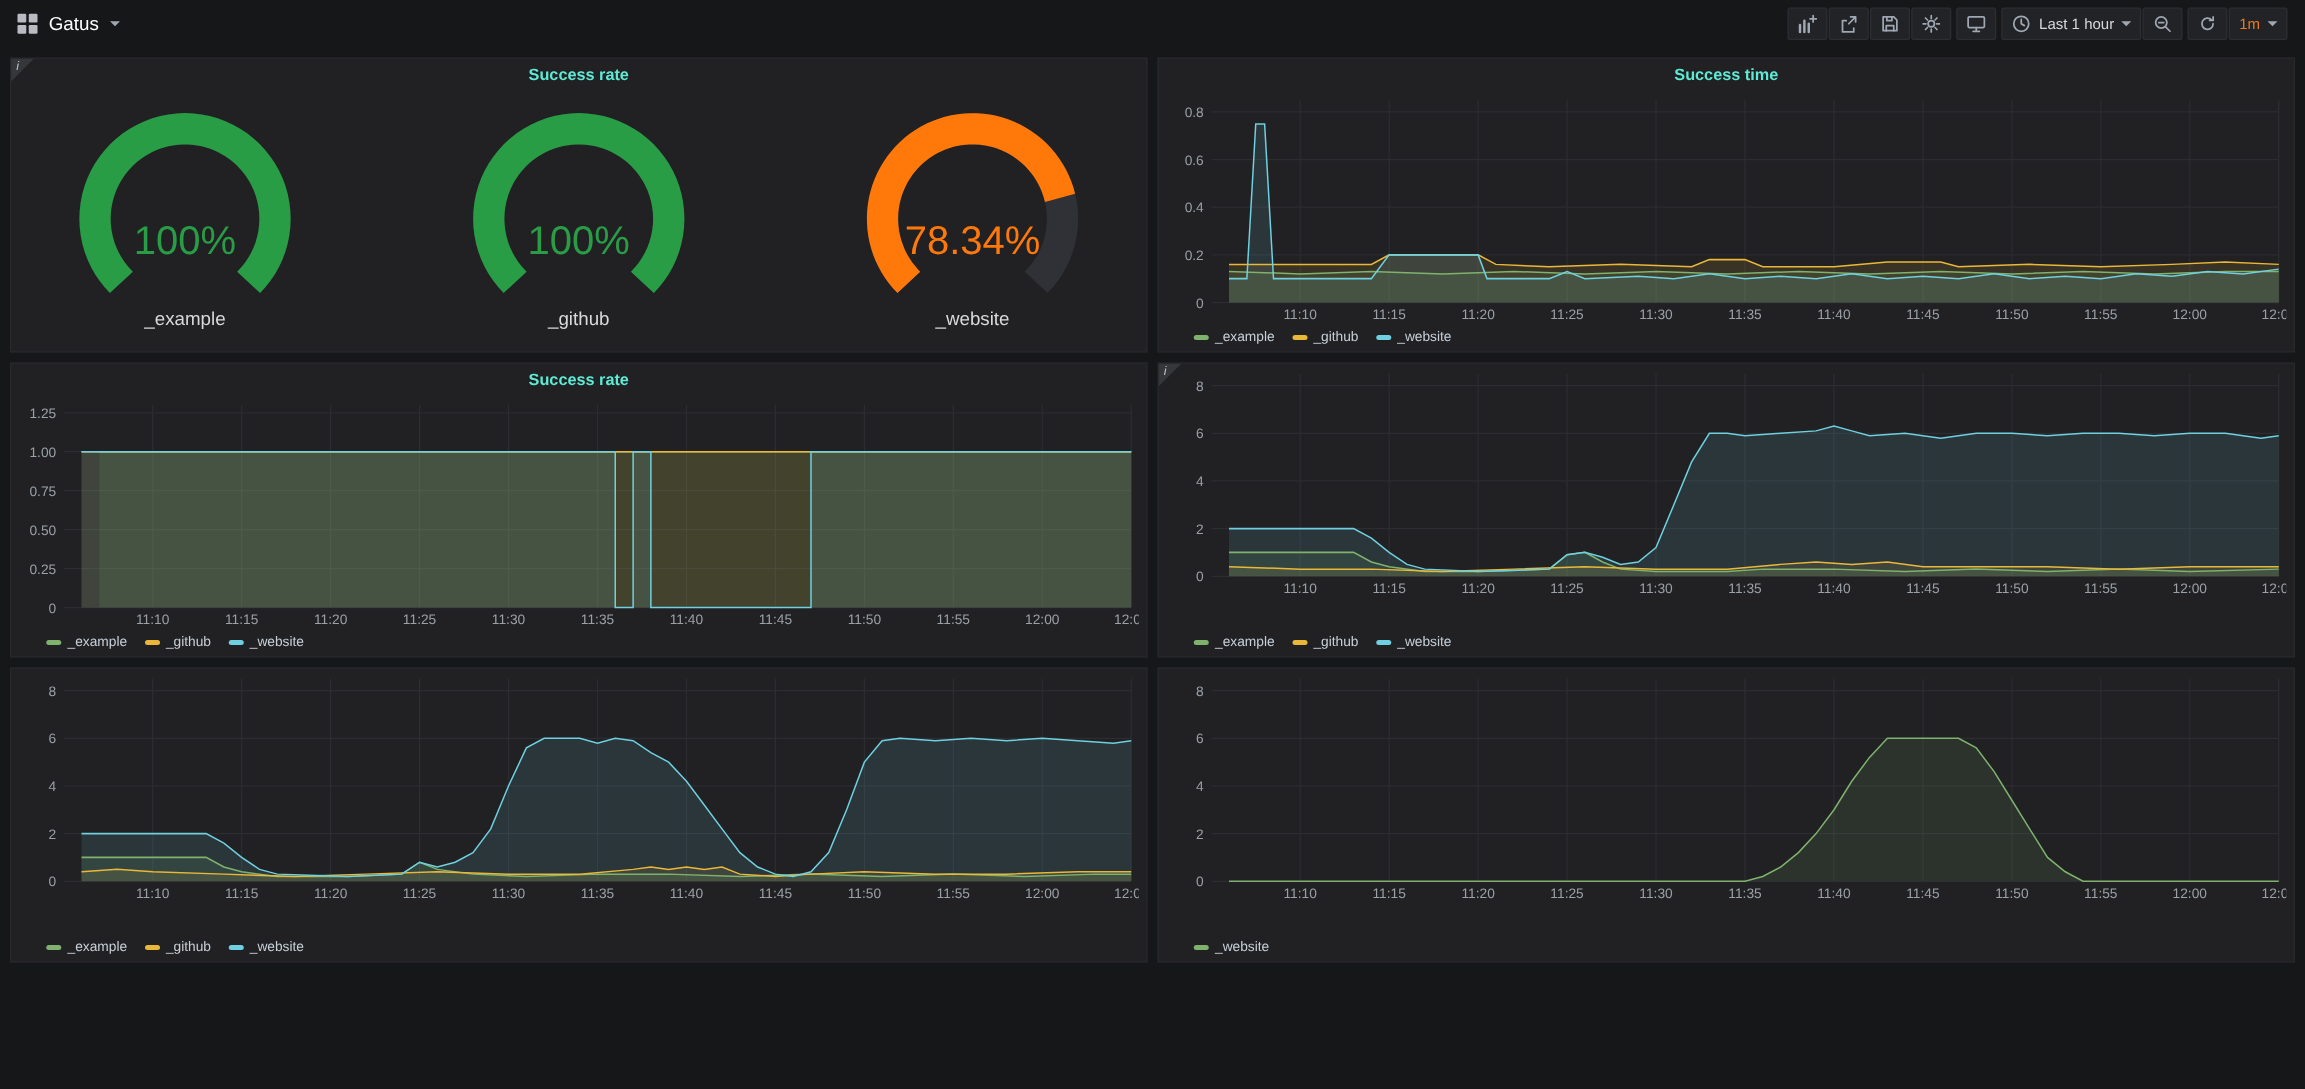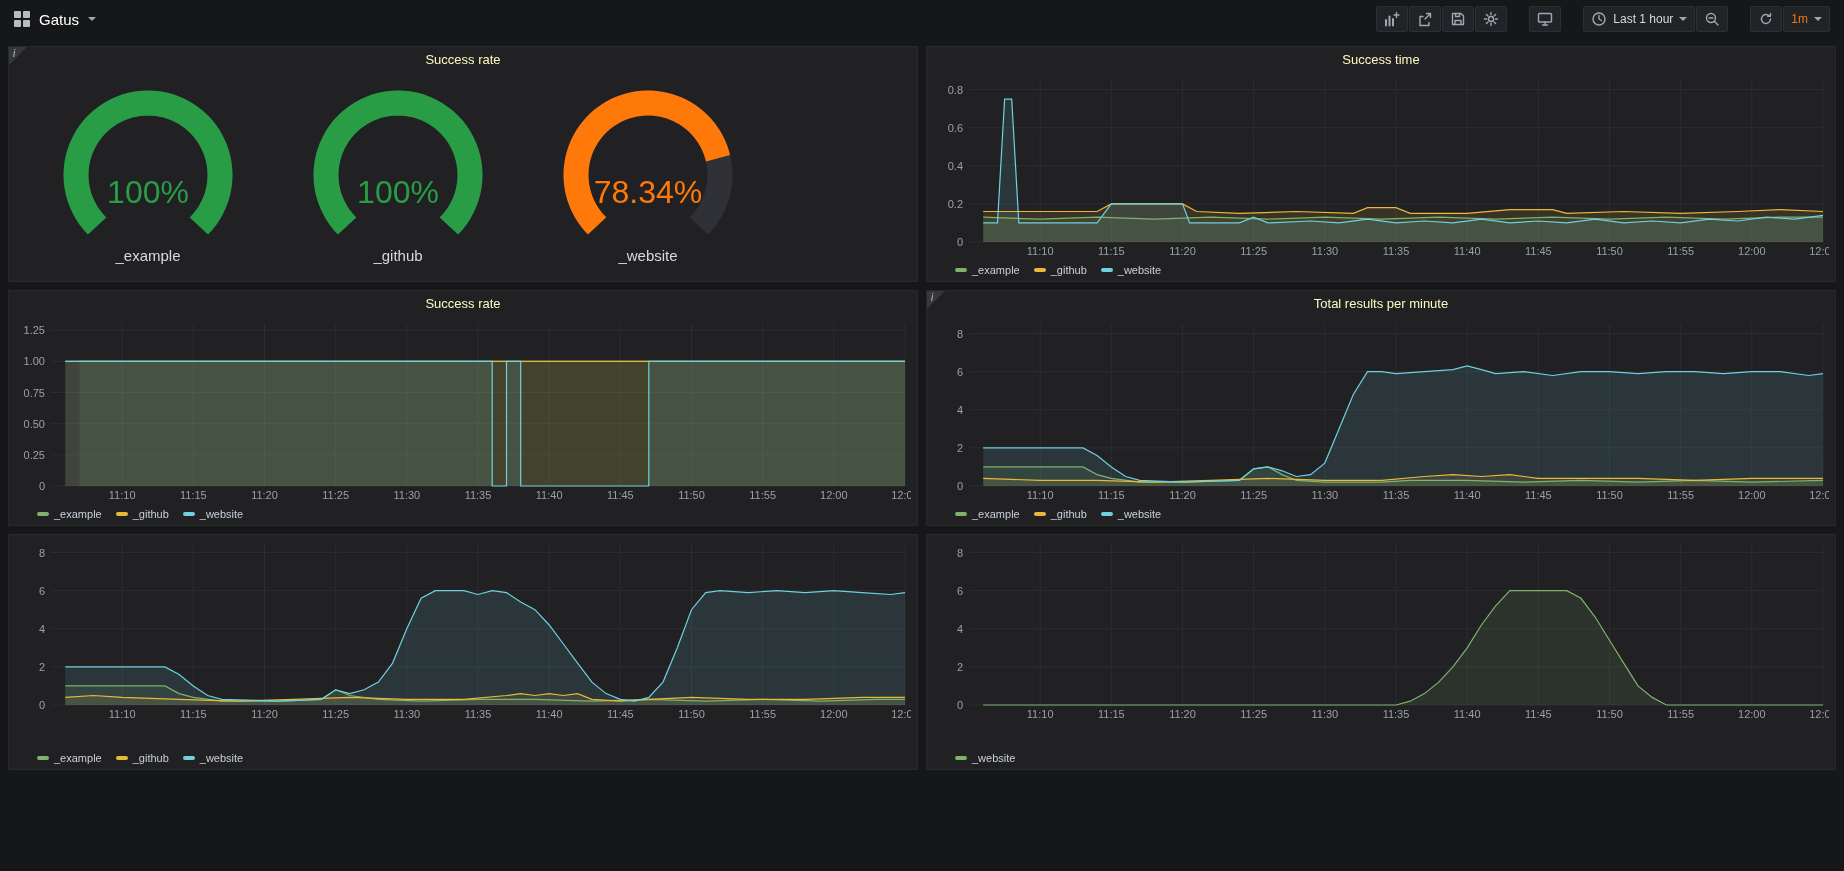--- a/index.html
+++ b/index.html
@@ -6,39 +6,39 @@
   html,body{width:1844px;height:871px;overflow:hidden}
   body{background:#161719;font-family:"Liberation Sans",sans-serif;color:#d8d9da}
 
   
   .navbar{height:38px;display:flex;align-items:center;justify-content:space-between;padding:0 14px;background:#161719}
   .nav-left{display:flex;align-items:center;gap:9px;cursor:pointer}
   .grid-icon{display:grid;grid-template-columns:7px 7px;gap:2px}
   .grid-icon span{width:7px;height:7px;background:#b8bcc2;border-radius:1px}
   .nav-title{font-size:15px;color:#ffffff}
   .caret{width:0;height:0;border-left:4px solid transparent;border-right:4px solid transparent;border-top:4px solid #9fa7b3;display:inline-block}
-  .nav-right{display:flex;align-items:flex-start;gap:22px}
+  .nav-right{display:flex;align-items:flex-start;gap:4px}
   .btn-group{display:flex;gap:1px}
   .navbtn{height:26px;min-width:28px;display:flex;align-items:center;justify-content:center;gap:6px;padding:0 7px;
           background:#212327;border:1px solid #2c2e33;border-radius:2px;color:#d8d9da;font-size:12px;cursor:pointer}
   .navbtn svg{stroke:#9fa7b3;fill:none;stroke-width:1.4;stroke-linecap:round;stroke-linejoin:round}
 
   
   .dashboard{padding:8px;display:grid;grid-template-columns:1fr 1fr;grid-template-rows:236px 236px 236px;gap:8px}
   .panel{background:#212124;border:1px solid #29292c;position:relative;display:flex;flex-direction:column}
-  .panel-title{height:25px;line-height:25px;text-align:center;font-size:13px;font-weight:400;color:#fef9c3;flex:none;cursor:pointer}
+  .panel-title{height:25px;line-height:25px;text-align:center;font-size:13px;font-weight:700;color:#5eead4;flex:none;cursor:pointer}
   .panel-corner{position:absolute;top:0;left:0;width:0;height:0;border-top:18px solid #35373b;border-right:18px solid transparent;z-index:2;cursor:pointer}
   .panel-corner em{position:absolute;top:-17px;left:4px;font-size:10px;font-style:italic;color:#bfc4c9}
 
   .chart-mount{flex:1;position:relative;margin:0 6px;min-height:0}
   .legend{flex:none;height:22px;display:flex;align-items:center;gap:14px;padding:0 28px;font-size:11px;color:#c7d0d9}
   .legend-item{display:flex;align-items:center;gap:5px;cursor:pointer}
   .legend-swatch{width:12px;height:4px;border-radius:2px;display:inline-block}
 
-  .gauge-row{flex:1;display:flex;justify-content:flex-start;align-items:center;padding:2px 14px 8px}
+  .gauge-row{flex:1;display:flex;justify-content:space-between;align-items:center;padding:2px 14px 8px}
   .gauge{display:flex;flex-direction:column;align-items:center}
   .gauge-label{font-size:15px;color:#d8d9da;margin-top:2px}
 
   svg text{font-family:"Liberation Sans",sans-serif}
   svg text.tick{fill:#9aa0a6;font-size:11px}
   line.grid{stroke:#2c2d31;stroke-width:1}
 </style>
 </head>
 <body>
 
@@ -269,21 +269,20 @@
           <span class="legend-swatch" style="background:#6ED0E0"></span>
           <span>_website</span>
         </span>
       </div>
   </div>
 
   <div class="panel">
     <div class="panel-corner">
         <em>i</em>
       </div>
-    <div class="panel-title">Total results per minute</div>
     <div class="chart-mount"><svg width="896" height="187">
           <line class="grid" x1="107.16666666666667" y1="8" x2="107.16666666666667" y2="170"></line>
           <text class="tick" x="107.16666666666667" y="183" text-anchor="middle">11:10</text>
           <line class="grid" x1="178.33333333333334" y1="8" x2="178.33333333333334" y2="170"></line>
           <text class="tick" x="178.33333333333334" y="183" text-anchor="middle">11:15</text>
           <line class="grid" x1="249.5" y1="8" x2="249.5" y2="170"></line>
           <text class="tick" x="249.5" y="183" text-anchor="middle">11:20</text>
           <line class="grid" x1="320.6666666666667" y1="8" x2="320.6666666666667" y2="170"></line>
           <text class="tick" x="320.6666666666667" y="183" text-anchor="middle">11:25</text>
           <line class="grid" x1="391.8333333333333" y1="8" x2="391.8333333333333" y2="170"></line>

